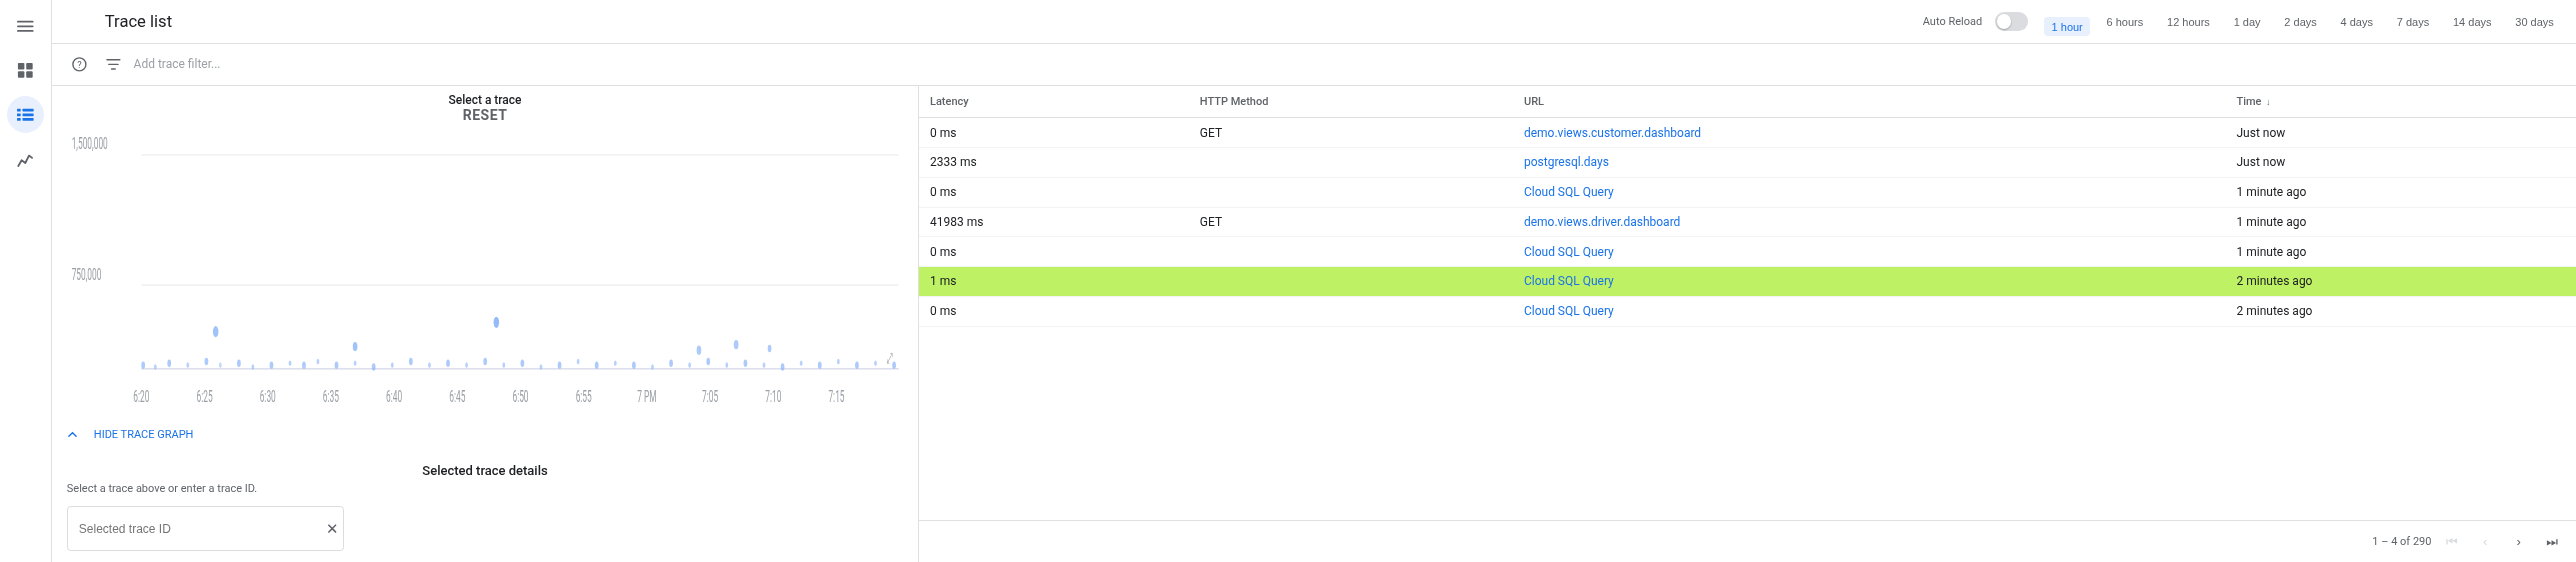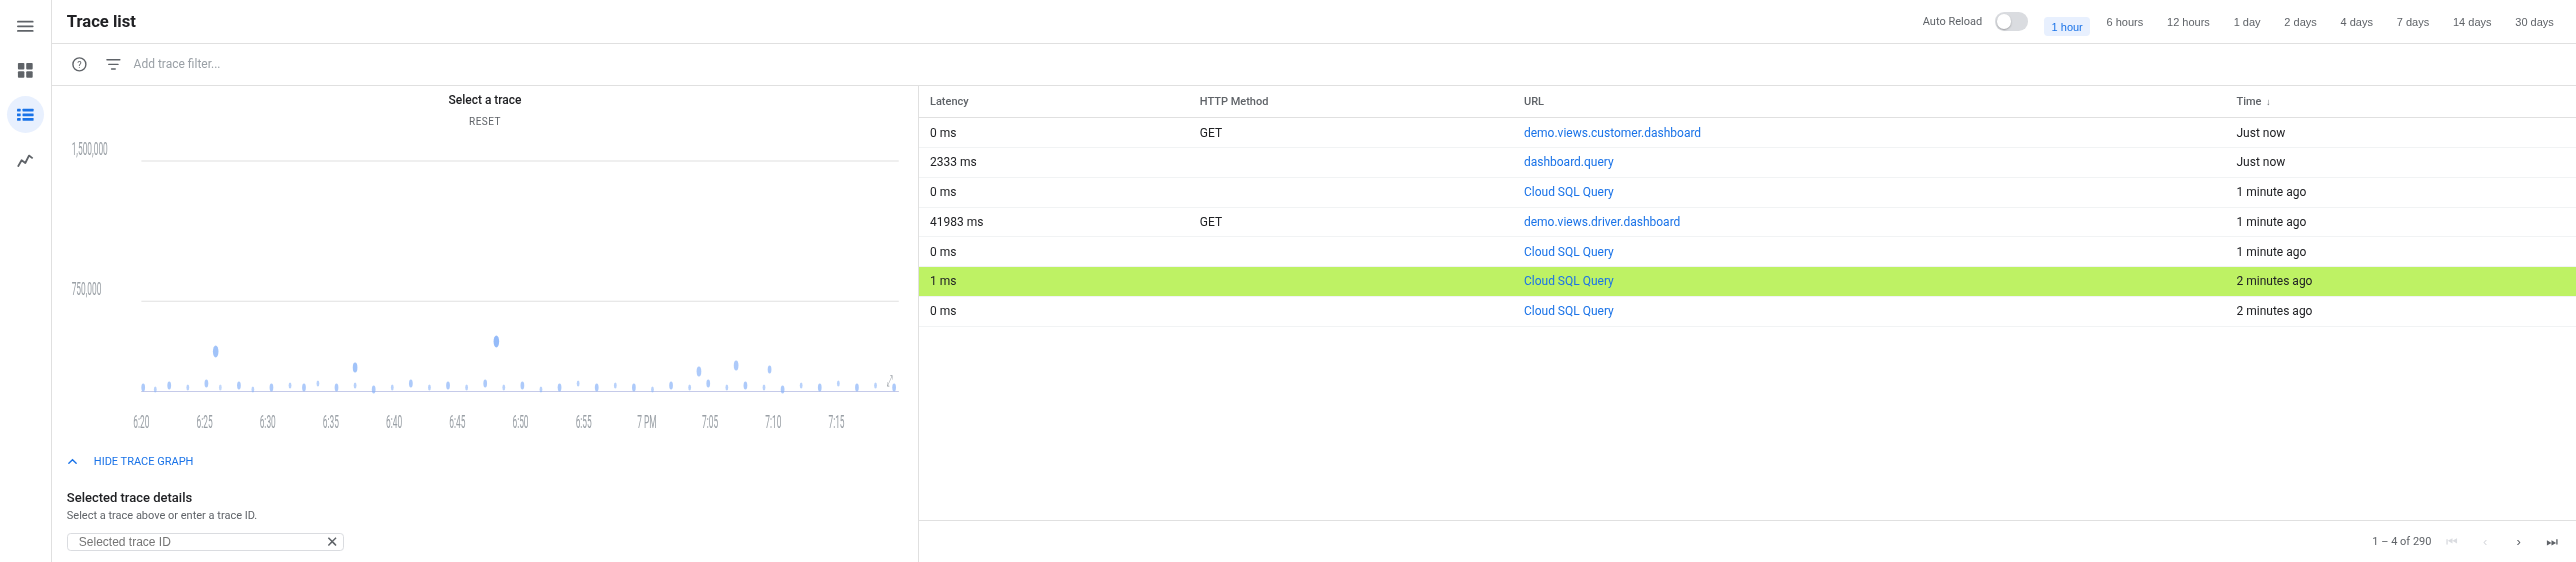--- a/index.html
+++ b/index.html
@@ -37,23 +37,24 @@
     .topbar {
       display: flex;
       align-items: center;
       padding: 0 14.8px;
       height: 44px;
       border-bottom: 0.9px solid #e0e0e0;
       flex-shrink: 0;
     }
     .page-title {
       font-size: 16.6px;
-      font-weight: 700;
+      font-weight: 400;
       color: #202124;
       flex: 1;
+      margin-left: 38px;
     }
     .time-controls {
       display: flex;
       align-items: center;
       gap: 9px;
       font-size: 11px;
     }
     .auto-reload-label {
       color: #5f6368;
       margin-right: 3.7px;
@@ -150,26 +151,25 @@
       align-items: center;
       margin-bottom: 3.7px;
       flex-direction: column;
     }
     .graph-title {
       font-size: 12px;
       font-weight: 500;
       color: #202124;
     }
     .reset-btn {
-      font-size: 10px;
+      font-size: 14px;
       color: #5f6368;
       cursor: pointer;
       letter-spacing: 0.5px;
-      font-weight: 400;
-      margin-top: 9px;
+      font-weight: 700;
     }
 
     
     .chart-container {
       flex: 1;
       position: relative;
       min-height: 111px;
     }
     svg.chart {
       width: 100%;
@@ -190,33 +190,34 @@
 
     
     .trace-details {
       padding: 11px 14.8px;
       flex-shrink: 0;
     }
     .trace-details-title {
       font-size: 13px;
       font-weight: 500;
       margin-bottom: 3.7px;
+      text-align: center;
     }
     .trace-details-subtitle {
       font-size: 11px;
       color: #5f6368;
       margin-bottom: 11px;
     }
     .trace-id-input-wrapper {
       position: relative;
       width: 277px;
     }
     .trace-id-input {
       width: 100%;
-      height: 18px;
+      height: 45px;
       border: 0.9px solid #dadce0;
       border-radius: 3.7px;
       padding: 0 29.5px 0 11px;
       font-size: 12px;
       color: #9aa0a6;
       outline: none;
     }
     .clear-input-btn {
       position: absolute;
       right: 5.5px;
@@ -499,21 +500,21 @@
           <tbody id="table-body">
           <tr>
                 <td>0 ms</td>
                 <td>GET</td>
                 <td class="url-cell">demo.views.customer.dashboard</td>
                 <td>Just now</td>
               </tr>
               <tr>
                 <td>2333 ms</td>
                 <td></td>
-                <td class="url-cell">dashboard.query</td>
+                <td class="url-cell">postgresql.days</td>
                 <td>Just now</td>
               </tr>
               <tr>
                 <td>0 ms</td>
                 <td></td>
                 <td class="url-cell">Cloud SQL Query</td>
                 <td>1 minute ago</td>
               </tr>
               <tr>
                 <td>41983 ms</td>

